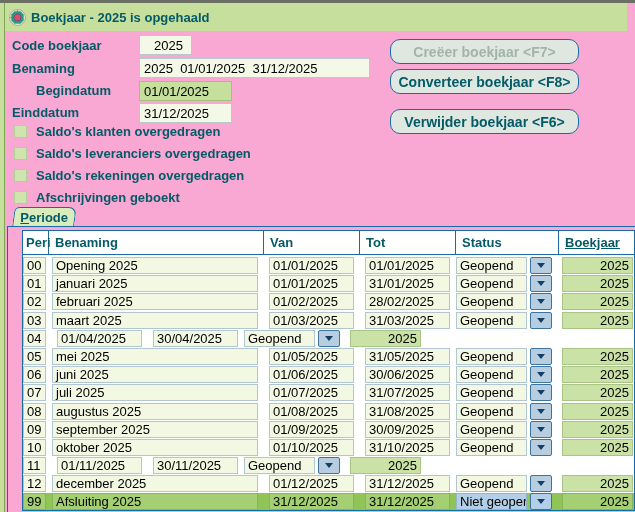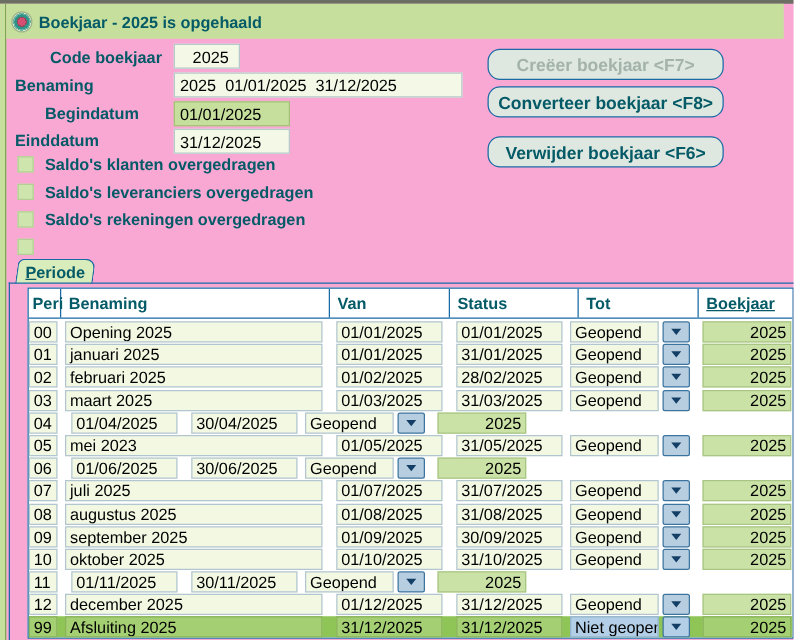--- a/index.html
+++ b/index.html
@@ -14,21 +14,21 @@
   .titlebar{
     position:absolute;left:5px;top:3px;width:622px;height:28px;background:#c6df9d;
     display:flex;align-items:center;padding-left:4px;box-sizing:border-box;
   }
   .app-icon{width:15px;height:15px;border-radius:50%;flex:0 0 auto;
     background:radial-gradient(circle at 50% 50%, #d84d72 0 3px, #8c4b5e 3px 4px, #2f9387 4px 6px, #67b3a6 6px 7px, #dfe8d8 7px);
     border:1px solid #9fb587;}
   .title-text{margin-left:5px;font-weight:bold;color:#045a66;}
   
   .flabel{position:absolute;left:12px;font-weight:bold;color:#045a66;}
-  .lbl-code{top:38px;margin-left:28px;} .lbl-ben{top:61px;} .lbl-begin{top:83px;padding-left:24px;} .lbl-eind{top:105px;}
+  .lbl-code{top:38px;} .lbl-ben{top:61px;} .lbl-begin{top:83px;padding-left:24px;} .lbl-eind{top:105px;}
   .field{
     position:absolute;left:139px;height:20px;background:#f4f8e6;border:1px solid #b6c9cd;
     box-sizing:border-box;font-family:"Liberation Sans",sans-serif;font-size:13px;padding:0 4px;outline:none;color:#000;
   }
   .fld-code{top:35px;width:53px;text-align:right;padding-right:8px;}
   .fld-ben{top:58px;width:231px;}
   .fld-begin{top:81px;width:93px;background:#c6df9d;border-color:#a4c179;}
   .fld-eind{top:103px;width:93px;}
   
   .abtn{
@@ -116,33 +116,34 @@
   <div class="abtn btn-2">Converteer boekjaar &lt;F8&gt;</div>
   <div class="abtn btn-3">Verwijder boekjaar &lt;F6&gt;</div>
 
   <div class="cbox cb-1"></div>
   <div class="cbox cb-2"></div>
   <div class="cbox cb-3"></div>
   <div class="cbox cb-4"></div>
   <div class="cblabel cbl-1">Saldo's klanten overgedragen</div>
   <div class="cblabel cbl-2">Saldo's leveranciers overgedragen</div>
   <div class="cblabel cbl-3">Saldo's rekeningen overgedragen</div>
+  <div class="cblabel cbl-4">Afschrijvingen geboekt</div>
 
   <div class="tab">
     <span class="tab-inner"><span class="first">P</span><span>eriode</span></span>
   </div>
   <div class="panel"></div>
 
   <div class="grid">
     <div class="ghead">
       <div class="hcell h-peri">Peri</div>
       <div class="hcell h-ben">Benaming</div>
       <div class="hcell h-van">Van</div>
+      <div class="hcell h-tot">Tot</div>
       <div class="hcell h-status">Status</div>
-      <div class="hcell h-tot">Tot</div>
       <div class="hcell h-boek">Boekjaar</div>
     </div>
     <div class="gbody">
         <div class="grow">
     <div class="cell c-peri">00</div>
     <div class="cell c-ben">Opening 2025</div>
     <div class="cell c-van">01/01/2025</div>
     <div class="cell c-tot">01/01/2025</div>
     <div class="cell c-status">Geopend</div>
     <div class="c-dd">
@@ -188,31 +189,32 @@
     <div class="cell c-van">01/04/2025</div>
     <div class="cell c-tot">30/04/2025</div>
     <div class="cell c-status">Geopend</div>
     <div class="c-dd">
             <span class="dd-arrow"></span>
           </div>
     <div class="cell c-boek">2025</div>
   </div>
         <div class="grow">
     <div class="cell c-peri">05</div>
-    <div class="cell c-ben">mei 2023</div>
+    <div class="cell c-ben">mei 2025</div>
     <div class="cell c-van">01/05/2025</div>
     <div class="cell c-tot">31/05/2025</div>
     <div class="cell c-status">Geopend</div>
     <div class="c-dd">
             <span class="dd-arrow"></span>
           </div>
     <div class="cell c-boek">2025</div>
   </div>
         <div class="grow">
     <div class="cell c-peri">06</div>
+    <div class="cell c-ben">juni 2025</div>
     <div class="cell c-van">01/06/2025</div>
     <div class="cell c-tot">30/06/2025</div>
     <div class="cell c-status">Geopend</div>
     <div class="c-dd">
             <span class="dd-arrow"></span>
           </div>
     <div class="cell c-boek">2025</div>
   </div>
         <div class="grow">
     <div class="cell c-peri">07</div>

